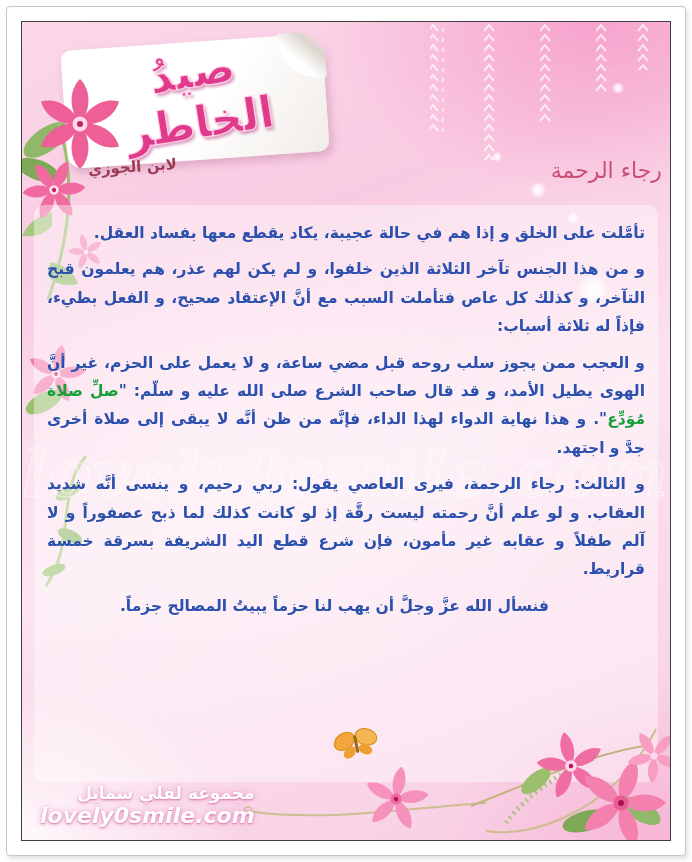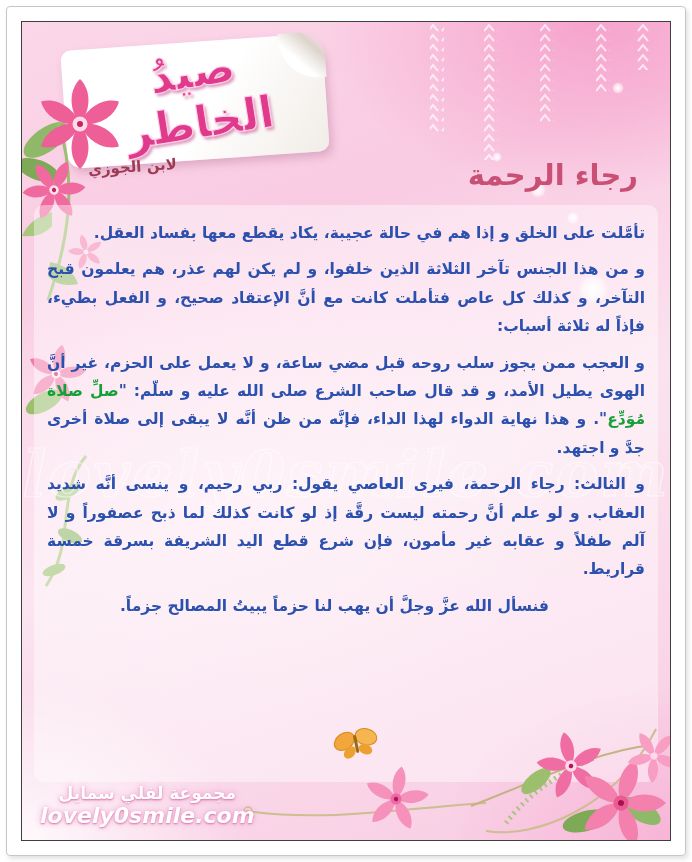--- a/index.html
+++ b/index.html
@@ -19,34 +19,34 @@
   .logo-wrap{position:absolute;left:14px;top:6px;width:310px;height:160px;}
   .logo-card{position:absolute;left:28px;top:14px;width:262px;height:118px;background:linear-gradient(125deg,#ffffff 55%,#f1ece7 100%);
     border-radius:10px 26px 10px 14px;transform:rotate(-4deg);box-shadow:3px 5px 9px rgba(170,100,140,0.35);}
   .logo-card:after{content:"";position:absolute;right:-2px;top:-2px;width:46px;height:46px;border-radius:0 26px 0 40px;
     background:linear-gradient(225deg,#fbd7e9 12%,#dcd4cc 28%,#ffffff 60%);}
   .logo-title{position:absolute;left:60px;top:18px;width:200px;text-align:center;font-size:44px;font-weight:bold;
     transform:rotate(-9deg);color:#e03a8d;-webkit-text-stroke:1px #ffd2e8;
     text-shadow:0 0 2px #ffffff,2px 3px 3px rgba(180,30,110,0.45);}
   .logo-author{position:absolute;left:52px;bottom:12px;font-size:15px;font-weight:bold;color:#9c3b53;transform:rotate(-4deg);}
   
-  .heading{position:absolute;top:136px;right:32px;font-size:29px;font-weight:bold;color:#c94f74;direction:rtl;}
+  .heading{position:absolute;top:136px;right:8px;font-size:22px;font-weight:normal;color:#c94f74;direction:rtl;}
   
   .panel{position:absolute;left:12px;top:183px;width:624px;height:577px;background:rgba(255,255,255,0.42);border-radius:10px;}
   .textblock{position:absolute;left:17px;right:17px;top:189px;direction:rtl;text-align:justify;
     color:#2b50ae;font-size:15.5px;line-height:28.4px;font-weight:bold;}
   .textblock p{margin:8px;}
   .green{color:#17a03a;}
   .last-line{text-align:right;padding-right:96px;}
   
   .wm-center{position:absolute;left:0;right:0;top:414px;text-align:center;font-family:"DejaVu Serif",serif;
     font-style:italic;font-weight:bold;font-size:64px;letter-spacing:2px;color:rgba(255,255,255,0.10);
     -webkit-text-stroke:1.2px rgba(255,255,255,0.55);pointer-events:none;}
   .wm-bottom{position:absolute;left:18px;bottom:12px;color:#ffffff;direction:rtl;text-align:center;}
-  .wm-bottom .ar{font-size:17px;font-weight:bold;text-shadow:0 1px 2px rgba(214,110,165,0.95),0 0 6px rgba(240,150,200,0.9);}
+  .wm-bottom .ar{font-size:17px;font-weight:bold;text-shadow:0 1px 2px rgba(214,110,165,0.95),0 0 6px rgba(240,150,200,0.9);text-align:right;}
   .wm-bottom .en{font-size:22px;font-weight:bold;font-style:italic;direction:ltr;
     text-shadow:0 1px 2px rgba(214,110,165,0.95),0 0 6px rgba(240,150,200,0.9);}
   .deco{position:absolute;pointer-events:none;}
 </style>
 </head>
 <body>
 
 <div class="page">
   <div class="frame-line"></div>
 
@@ -144,21 +144,21 @@
     </svg>
 
     <div class="heading">رجاء الرحمة</div>
 
     <div class="panel"></div>
 
     <div class="wm-center">lovely0smile.com</div>
 
     <div class="textblock">
       <p>تأمَّلت على الخلق و إذا هم في حالة عجيبة، يكاد يقطع معها بفساد العقل.</p>
-      <p>و من هذا الجنس تآخر الثلاثة الذين خلفوا، و لم يكن لهم عذر، هم يعلمون قبح التآخر، و كذلك كل عاص فتأملت كانت مع أنَّ الإعتقاد صحيح، و الفعل بطيء، فإذاً له ثلاثة أسباب:</p>
+      <p>و من هذا الجنس تآخر الثلاثة الذين خلفوا، و لم يكن لهم عذر، هم يعلمون قبح التآخر، و كذلك كل عاص فتأملت السبب مع أنَّ الإعتقاد صحيح، و الفعل بطيء، فإذاً له ثلاثة أسباب:</p>
       <p><span>و العجب ممن يجوز سلب روحه قبل مضي ساعة، و لا يعمل على الحزم، غير أنَّ الهوى يطيل الأمد، و قد قال صاحب الشرع صلى الله عليه و سلّم: "</span><span class="green">صلِّ صلاة مُوَدِّع</span><span>". و هذا نهاية الدواء لهذا الداء، فإنَّه من ظن أنَّه لا يبقى إلى صلاة أخرى جدَّ و اجتهد.</span></p>
       <p>و الثالث: رجاء الرحمة، فيرى العاصي يقول: ربي رحيم، و ينسى أنَّه شديد العقاب. و لو علم أنَّ رحمته ليست رقَّة إذ لو كانت كذلك لما ذبح عصفوراً و لا آلم طفلاً و عقابه غير مأمون، فإن شرع قطع اليد الشريفة بسرقة خمسة قراريط.</p>
       <p class="last-line">فنسأل الله عزَّ وجلَّ أن يهب لنا حزماً يبيتُ المصالح جزماً.</p>
     </div>
 
     <svg class="deco" style="right:-6px;bottom:-6px;" width="440" height="135" viewBox="0 0 440 135">
       <path d="M10 100 C 90 112, 180 96, 250 92" fill="none" stroke="#cdbd90" stroke-width="2"></path>
       <circle cx="12" cy="100" r="4" fill="none" stroke="#cdbd90" stroke-width="1.5"></circle>
       <path d="M250 120 C 300 128, 380 96, 420 18" fill="none" stroke="#cdbd90" stroke-width="2"></path>
       <path d="M235 95 C 300 70, 360 40, 416 34" fill="none" stroke="#c3b383" stroke-width="2"></path>

